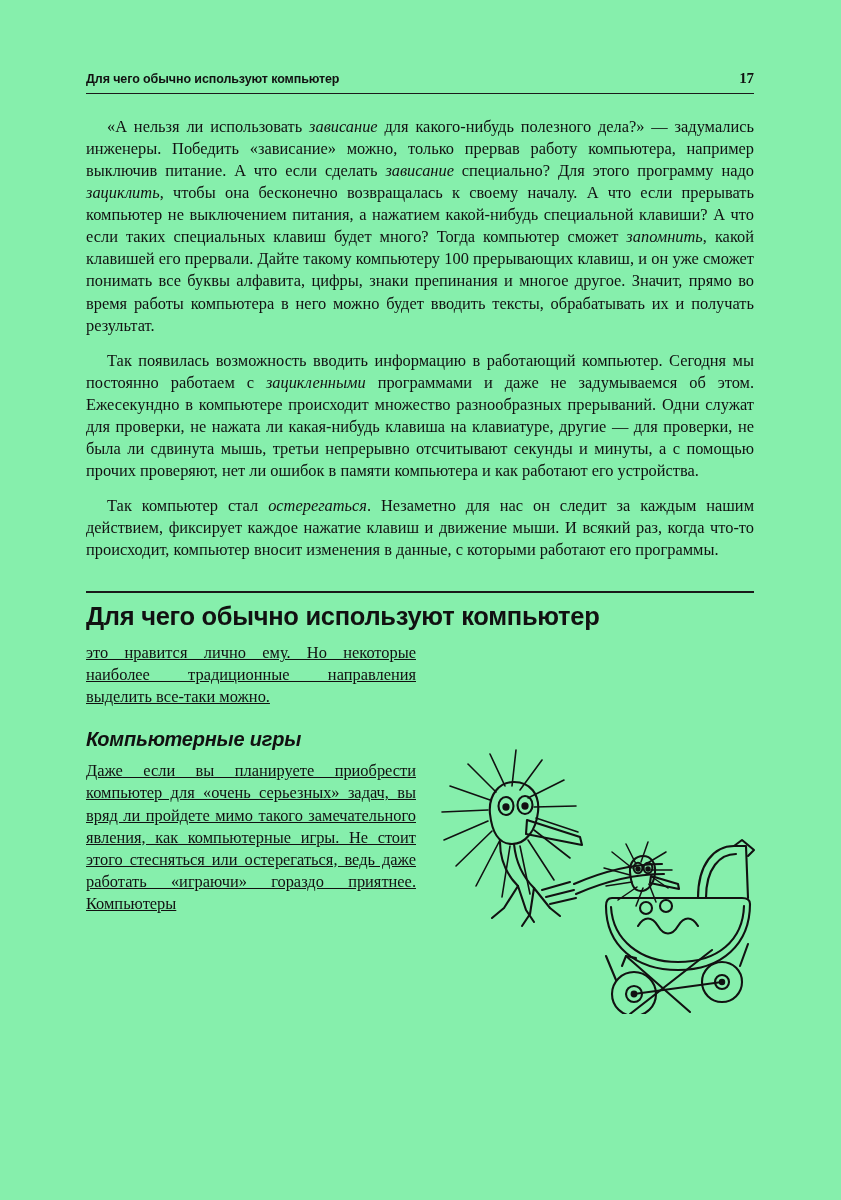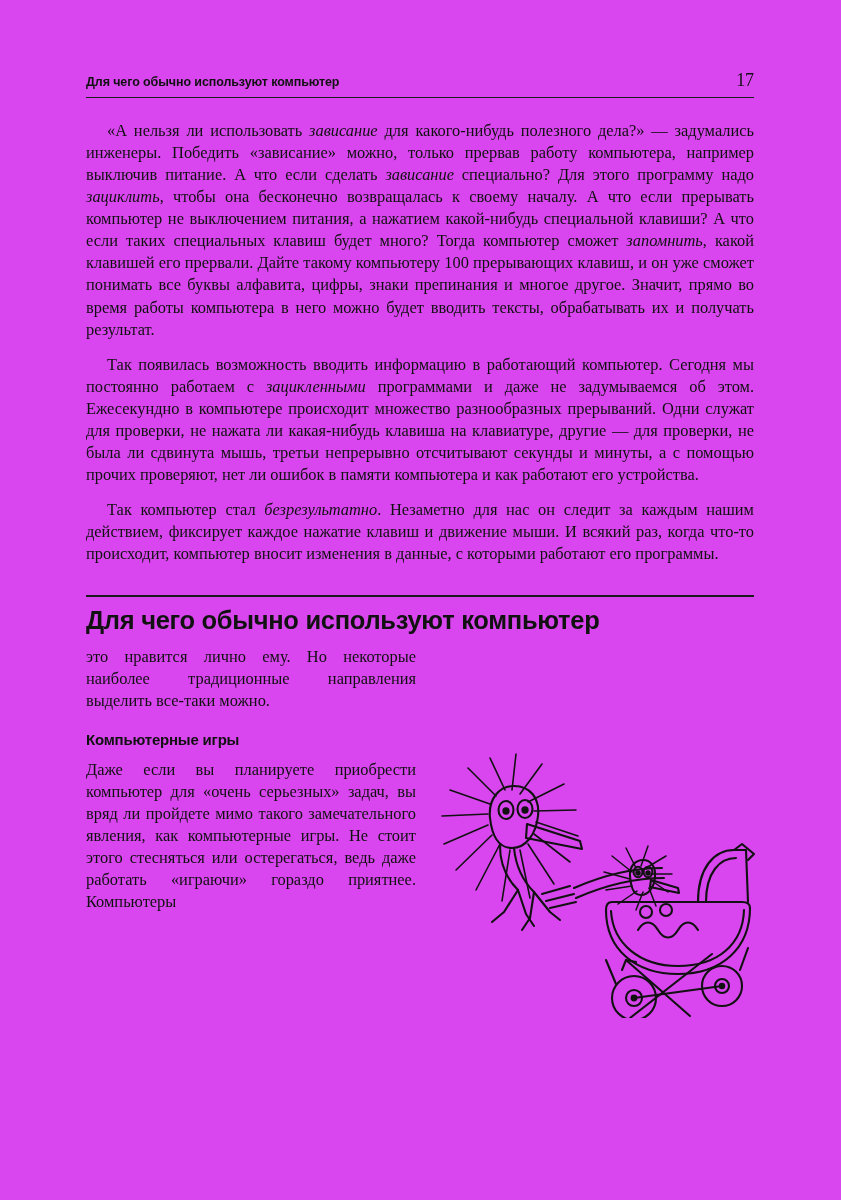--- a/index.html
+++ b/index.html
@@ -4,21 +4,21 @@
 <style>
   html, body {
     margin: 0;
     padding: 0;
     background: #ffffff;
   }
   .page {
     position: relative;
     width: 841px;
     height: 1200px;
-    background: #d946ef;
+    background: #86efac;
     overflow: hidden;
     font-family: "Liberation Serif", serif;
     color: #111111;
   }
   .content {
     position: absolute;
     left: 86px;
     top: 70px;
     width: 668px;
   }
@@ -29,22 +29,22 @@
     justify-content: space-between;
     font-family: "Liberation Sans", sans-serif;
     font-size: 12.5px;
     font-weight: bold;
     letter-spacing: -0.1px;
     padding-bottom: 6px;
     border-bottom: 1.6px solid #1a1a1a;
   }
   .runhead .folio {
     font-family: "Liberation Serif", serif;
-    font-size: 18px;
-    font-weight: normal;
+    font-size: 15px;
+    font-weight: bold;
   }
   
   .body {
     margin-top: 22px;
     font-size: 16.4px;
     line-height: 1.345;
     text-align: justify;
     text-justify: inter-word;
     hyphens: none;
   }
@@ -63,37 +63,38 @@
   h2.sect-title {
     font-family: "Liberation Sans", sans-serif;
     font-size: 25.5px;
     font-weight: bold;
     letter-spacing: -0.3px;
     margin: 9px 0 12px 0;
     line-height: 1.1;
   }
   h3.sub-title {
     font-family: "Liberation Sans", sans-serif;
-    font-size: 15px;
+    font-size: 20px;
     font-weight: bold;
     letter-spacing: -0.2px;
     margin: 20px 0 10px 0;
     line-height: 1.1;
+    font-style: italic;
   }
   
   .wrap-zone { position: relative; }
   .figure {
     position: absolute;
     right: -6px;
     top: 52px;
     width: 330px;
     height: 320px;
   }
   .narrow { width: 330px; }
-  .narrow p.para { text-align: justify; }
+  .narrow p.para { text-align: justify; text-decoration: underline; }
   .full { width: 100%; }
 </style>
 </head>
 <body>
 
 <div class="page">
 
   <div class="content">
 
     <div class="runhead">
@@ -101,21 +102,21 @@
       <span class="folio">17</span>
     </div>
 
     <div class="body">
 
 
       <p class="para indent">«А нельзя ли использовать <em>зависание</em> для какого-нибудь полезного дела?» — задумались инженеры. Победить «зависание» можно, только прервав работу компьютера, например выключив питание. А что если сделать <em>зависание</em> специально? Для этого программу надо <em>зациклить</em>, чтобы она бесконечно возвращалась к своему началу. А что если прерывать компьютер не выключением питания, а нажатием какой-нибудь специальной клавиши? А что если таких специальных клавиш будет много? Тогда компьютер сможет <em>запомнить</em>, какой клавишей его прервали. Дайте такому компьютеру 100 прерывающих клавиш, и он уже сможет понимать все буквы алфавита, цифры, знаки препинания и многое другое. Значит, прямо во время работы компьютера в него можно будет вводить тексты, обрабатывать их и получать результат.</p>
 
       <p class="para indent">Так появилась возможность вводить информацию в работающий компьютер. Сегодня мы постоянно работаем с <em>зацикленными</em> программами и даже не задумываемся об этом. Ежесекундно в компьютере происходит множество разнообразных прерываний. Одни служат для проверки, не нажата ли какая-нибудь клавиша на клавиатуре, другие — для проверки, не была ли сдвинута мышь, третьи непрерывно отсчитывают секунды и минуты, а с помощью прочих проверяют, нет ли ошибок в памяти компьютера и как работают его устройства.</p>
 
-      <p class="para indent">Так компьютер стал <em>безрезультатно</em>. Незаметно для нас он следит за каждым нашим действием, фиксирует каждое нажатие клавиш и движение мыши. И всякий раз, когда что-то происходит, компьютер вносит изменения в данные, с которыми работают его программы.</p>
+      <p class="para indent">Так компьютер стал <em>остерегаться</em>. Незаметно для нас он следит за каждым нашим действием, фиксирует каждое нажатие клавиш и движение мыши. И всякий раз, когда что-то происходит, компьютер вносит изменения в данные, с которыми работают его программы.</p>
 
       <div class="sect-rule"></div>
       <h2 class="sect-title">Для чего обычно используют компьютер</h2>
 
 
       <div class="wrap-zone">
 
         <div class="figure">
           <svg viewBox="0 0 330 320" width="330" height="320" xmlns="http://www.w3.org/2000/svg" fill="none" stroke="#111111" stroke-width="2.1" stroke-linecap="round" stroke-linejoin="round">
 

